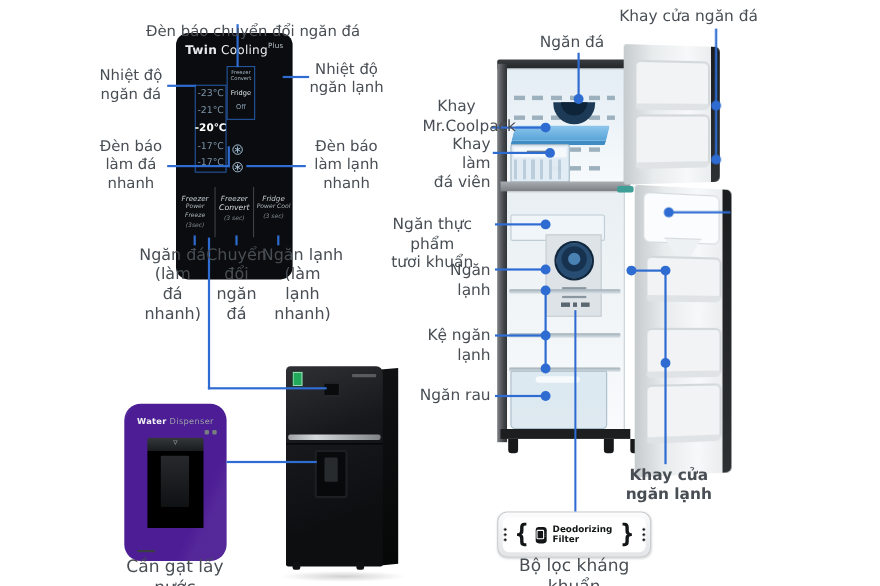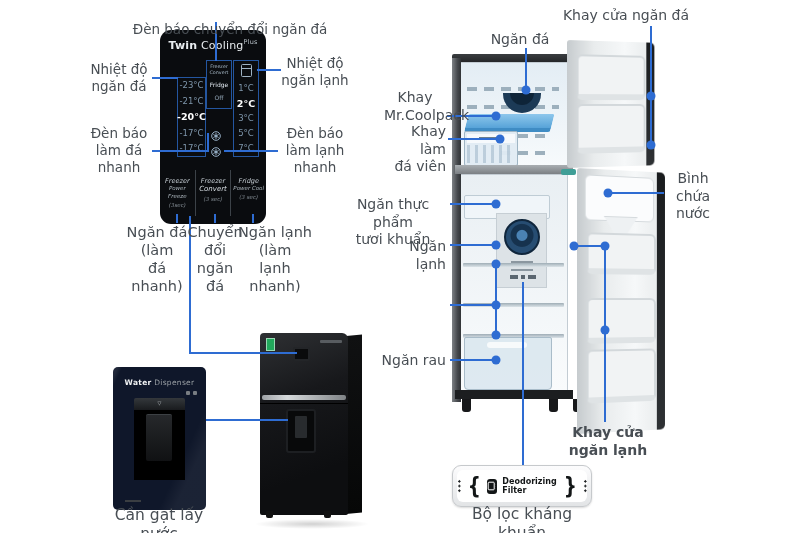--- a/index.html
+++ b/index.html
@@ -13,21 +13,21 @@
   .lbl{position:absolute;color:var(--gray);font-size:14px;line-height:1.25;white-space:pre-line;z-index:6;}
   .lbl.sm{font-size:13.5px;}
   .lbl.cap{font-size:15.5px;}
   .lbl.bcap{font-size:14.5px;line-height:1.24;}
   .hl,.vl{position:absolute;background:var(--blue);z-index:5;}
   .hl{height:2px;}
   .vl{width:2px;}
   .dot{position:absolute;width:9px;height:9px;border-radius:50%;background:var(--blue);
        transform:translate(-50%,-50%);z-index:5;}
   
-  .panel{position:absolute;left:160px;top:30px;width:106px;height:194px;background:#0a0c0f;
+  .panel{position:absolute;left:160px;top:30px;width:106px;height:224px;background:#0a0c0f;
          border-radius:11px;z-index:2;}
   .panel-title{position:absolute;top:8px;left:0;width:100%;text-align:center;color:#e8ecef;
                font-size:11px;letter-spacing:.2px;}
   .panel-title b{font-weight:700;}
   .panel-title .sup{font-size:6.5px;vertical-align:super;color:#b9c2c9;}
   .tcol{position:absolute;border:1px solid var(--pborder);display:flex;flex-direction:column;
         justify-content:space-around;align-items:center;}
   .trow{font-size:8.5px;color:#7e96ab;line-height:1;}
   .trow.on{color:#ffffff;font-weight:700;font-size:9.5px;}
   .cvbox{position:absolute;left:46px;top:30px;width:24px;height:47px;border:1px solid var(--pborder);
@@ -40,22 +40,22 @@
   .ind-ico{position:absolute;z-index:3;}
   .btnrow{position:absolute;left:0;top:140px;width:106px;height:46px;display:flex;
           border-radius:0 0 11px 11px;overflow:hidden;font-style:italic;}
   .pbtn{flex:1;text-align:center;padding-top:7px;position:relative;}
   .pbtn + .pbtn{border-left:1px solid #3c4248;}
   .pbtn .n{font-size:6.5px;color:#c6ced4;line-height:1.3;}
   .pbtn .m{font-size:5.5px;color:#aeb8bf;line-height:1.4;}
   .pbtn.mid .m{font-size:7px;color:#d8dee3;}
   .pbtn .h{font-size:5.5px;color:#848d94;line-height:1.5;}
   
-  .disp{position:absolute;left:113px;top:367px;width:93px;height:143px;background:#0f172a;
-        border-radius:5px;overflow:hidden;z-index:2;}
+  .disp{position:absolute;left:113px;top:367px;width:93px;height:143px;background:#4c1d95;
+        border-radius:15px;overflow:hidden;z-index:2;}
   .disp .sheen{position:absolute;left:0;top:0;width:100%;height:100%;
         background:linear-gradient(115deg,rgba(255,255,255,.07) 0 3%,transparent 6% 70%,rgba(255,255,255,.05) 80%);}
   .disp-title{position:absolute;top:11px;width:100%;text-align:center;font-size:7.5px;letter-spacing:.3px;}
   .disp-title b{color:#f0f2f3;}
   .disp-title span{color:#9aa0a5;}
   .minis{position:absolute;right:9px;top:24px;display:flex;gap:3px;}
   .minis i{display:block;width:4px;height:4px;background:#787d82;border-radius:1px;}
   .recess{position:absolute;left:21px;top:31px;width:51px;height:82px;}
   .tray{height:12px;background:linear-gradient(#34383c,#191b1e);border-radius:2px 2px 0 0;
         text-align:center;color:#c9ced2;font-size:5px;line-height:10px;}
@@ -169,28 +169,20 @@
       <div class="trow">-17°C</div>
     </div>
 
     <div class="cvbox">
       <div class="cvhead">Freezer
 Convert</div>
       <div class="cvopt1">Fridge</div>
       <div class="cvopt2">Off</div>
     </div>
 
-    <div class="tcol" style="left:73px;top:30px;width:24px;height:95px;">
-      <div class="fridge-glyph"></div>
-      <div class="trow">1°C</div>
-      <div class="trow on">2°C</div>
-      <div class="trow">3°C</div>
-      <div class="trow">5°C</div>
-      <div class="trow">7°C</div>
-    </div>
 
     <span class="ind-ico" style="left:51px;top:96px;">
       <svg width="10" height="10" viewBox="0 0 10 10">
           <g stroke="#a8c4dc" stroke-width="0.9" fill="none">
         <circle cx="5" cy="5" r="4.3"></circle>
             <line x1="5" y1="2" x2="5" y2="8"></line>
         <line x1="2.4" y1="3.5" x2="7.6" y2="6.5"></line>
             <line x1="7.6" y1="3.5" x2="2.4" y2="6.5"></line>
           </g>
         </svg>
@@ -375,35 +367,33 @@
   <div class="lbl" style="left:384px;top:89px;width:62px;text-align:center;">Khay
 Mr.Coolpack</div>
   <div class="hl" style="left:447px;top:115px;width:47px;"></div>
   <div class="dot" style="left:496px;top:116px;"></div>
 
   <div class="lbl" style="left:384px;top:123px;width:62px;text-align:right;">Khay làm
 đá viên</div>
   <div class="hl" style="left:448px;top:138px;width:50px;"></div>
   <div class="dot" style="left:500px;top:139px;"></div>
 
-  <div class="lbl" style="left:668px;top:170px;width:50px;text-align:center;">Bình
-chứa
-nước</div>
   <div class="hl" style="left:611px;top:192px;width:53px;"></div>
   <div class="dot" style="left:608px;top:193px;"></div>
 
   <div class="lbl" style="left:340px;top:196px;width:106px;text-align:center;">Ngăn thực phẩm
 tươi khuẩn</div>
   <div class="hl" style="left:450px;top:203px;width:44px;"></div>
   <div class="dot" style="left:496px;top:204px;"></div>
 
   <div class="lbl" style="left:380px;top:238px;width:66px;text-align:right;">Ngăn lạnh</div>
   <div class="hl" style="left:450px;top:244px;width:44px;"></div>
   <div class="dot" style="left:496px;top:245px;"></div>
 
+  <div class="lbl" style="left:358px;top:297px;width:88px;text-align:right;">Kệ ngăn lạnh</div>
   <div class="hl" style="left:450px;top:304px;width:44px;"></div>
   <div class="vl" style="left:495px;top:264px;height:71px;"></div>
   <div class="dot" style="left:496px;top:264px;"></div>
   <div class="dot" style="left:496px;top:305px;"></div>
   <div class="dot" style="left:496px;top:335px;"></div>
 
   <div class="lbl" style="left:380px;top:352px;width:66px;text-align:right;">Ngăn rau</div>
   <div class="hl" style="left:450px;top:359px;width:44px;"></div>
   <div class="dot" style="left:496px;top:360px;"></div>
 

